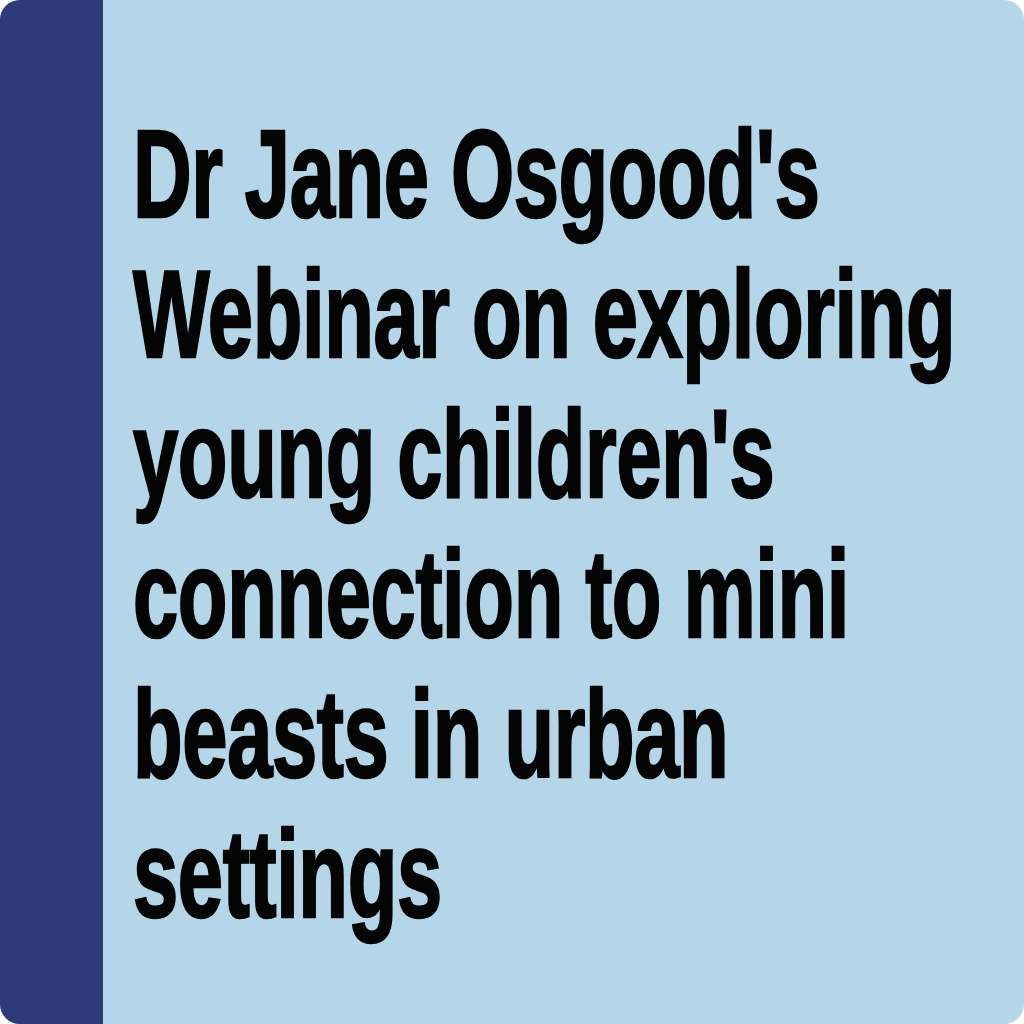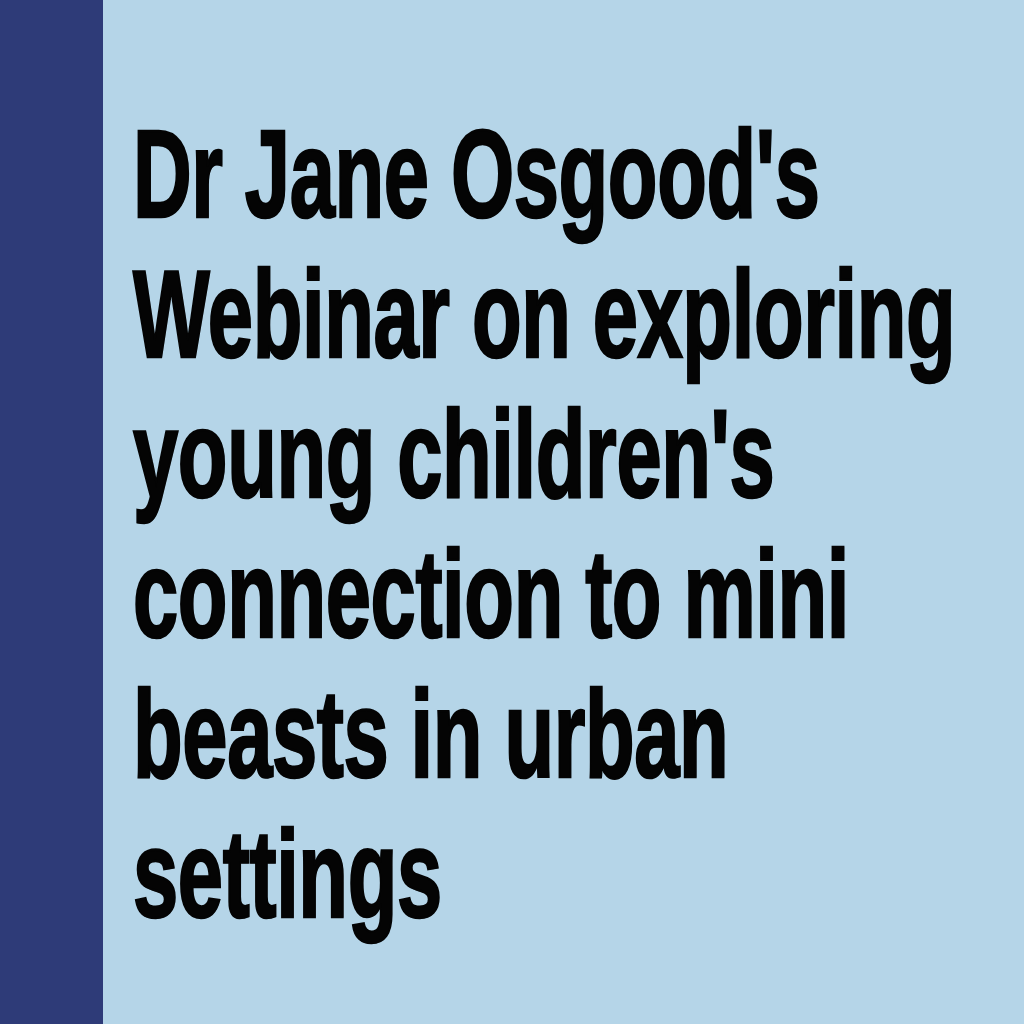--- a/index.html
+++ b/index.html
@@ -7,20 +7,21 @@
     padding: 0;
     background: #ffffff;
   }
   #poster {
     position: relative;
     width: 1024px;
     height: 1024px;
     overflow: hidden;
     background: #b5d5e8;
     font-family: "Liberation Sans", "DejaVu Sans", sans-serif;
+    border-radius: 20px;
   }
   #accent-bar {
     position: absolute;
     left: 0;
     top: 0;
     width: 103px;
     height: 1024px;
     background: #2e3b78;
   }
   #title-block {

